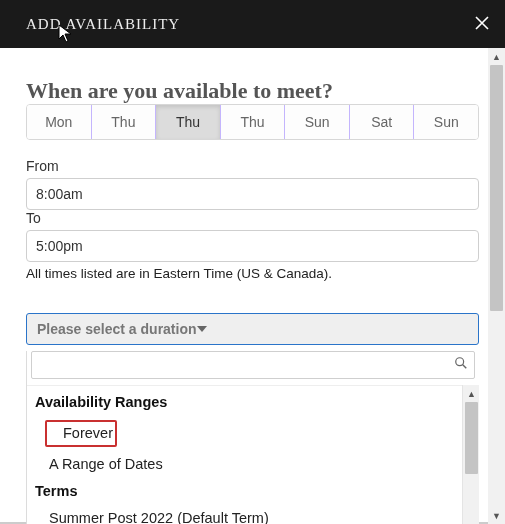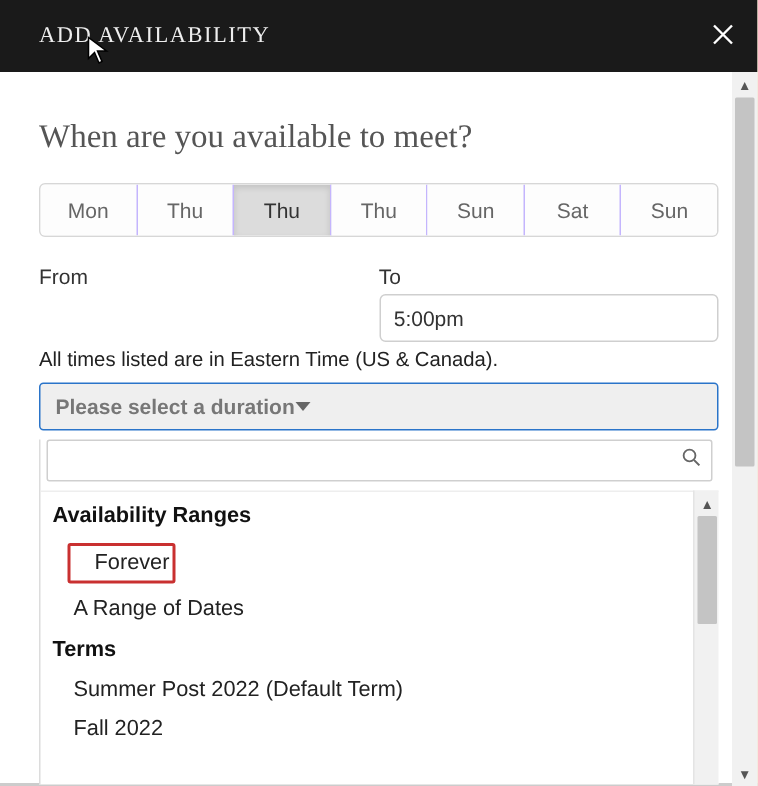--- a/index.html
+++ b/index.html
@@ -1,52 +1,52 @@
 <!DOCTYPE html>
 <html><head>
 <meta charset="utf-8">
 <style>
   * { box-sizing: border-box; margin: 0; padding: 0; }
   html, body { width: 505px; height: 524px; font-family: "Segoe UI", Arial, sans-serif; background: #e8e8e8; overflow: hidden; }
-  .viewport { width: 505px; height: 524px; position: relative; background: #fdba74; }
+  .viewport { width: 505px; height: 524px; position: relative; background: #7f1d1d; }
   .header {
     background: #1a1a1a; color: #eee; height: 48px; display: flex;
     align-items: center; justify-content: space-between; padding: 0 16px 0 26px;
     font-family: Georgia, "Times New Roman", serif;
   }
   .header-title { font-size: 15px; letter-spacing: 1px; font-weight: 500; }
   .close-icon { color: #fff; font-size: 18px; cursor: pointer; }
   .close-icon svg { width: 14px; height: 14px; }
   .body {
     background: #fff; margin: 0; padding: 30px 26px 0 26px; height: 476px;
     border-bottom: 2px solid #ccc;
   }
   .prompt {
     font-family: Georgia, "Times New Roman", serif; color: #555; font-size: 22px;
-    margin-bottom: 18px;
+    font-weight: bold;
   }
   .days { display: flex; border: 1px solid #d7d7d7; border-radius: 4px; overflow: hidden; margin-bottom: 18px;}
   .day {
     flex: 1; text-align: center; padding: 9px 0; font-size: 14px; color: #666;
     border-right: 1px solid #c4b5fd; cursor: pointer; background: #fdfdfd;
   }
   .day:last-child { border-right: none; }
   .day.active {
     background: #dcdcdc;
     box-shadow: inset 0 2px 4px rgba(0,0,0,0.12);
     color: #333;
   }
-  .time-row { display: flex; margin-bottom: 4px;}
+  .time-row { display: flex; margin-bottom: 4px; flex-direction: column;}
   .time-col { flex: 1; }
   .time-label { font-size: 14px; color: #333; margin-bottom: 4px; display: block; }
   .time-input {
     width: 100%; border: 1px solid #cfcfcf; border-radius: 4px; padding: 7px 9px;
     font-size: 14px; color: #333; background: #fff;
   }
-  .tz-note { font-size: 13.5px; color: #222; margin-top: 4px; margin-bottom: 8px; }
+  .tz-note { font-size: 13.5px; color: #222; margin-top: 4px; margin-bottom: 32px; }
   .duration-label { font-size: 14px; color: #222; margin-bottom: 6px; }
   .select-box {
     border: 1px solid #2a74c9; border-radius: 3px; background: #efefef;
     height: 32px; display: flex; align-items: center; padding: 0 23px 0 10px;
     justify-content: flex-start; cursor: pointer; font-weight: bold;
   }
   .select-placeholder { color: #777; font-size: 14px; }
   .caret { width: 0; height: 0; border-left: 5px solid transparent; border-right: 5px solid transparent; border-top: 6px solid #666; }
   .dropdown {
     margin-top: 4px; border-left: 1px solid #dcdcdc; background: #fff;
@@ -128,20 +128,21 @@
       <div class="day active">Thu</div>
       <div class="day">Thu</div>
       <div class="day">Sun</div>
       <div class="day">Sat</div>
       <div class="day">Sun</div>
     </div>
 
     <div class="time-row">
       <div class="time-col">
         <span class="time-label">From</span>
+        <input class="time-input" value="8:00am" style="">
       </div>
       <div class="time-col">
         <span class="time-label">To</span>
         <input class="time-input" value="5:00pm" style="">
       </div>
     </div>
 
     <div class="tz-note">All times listed are in Eastern Time (US &amp; Canada).</div>
 
 

